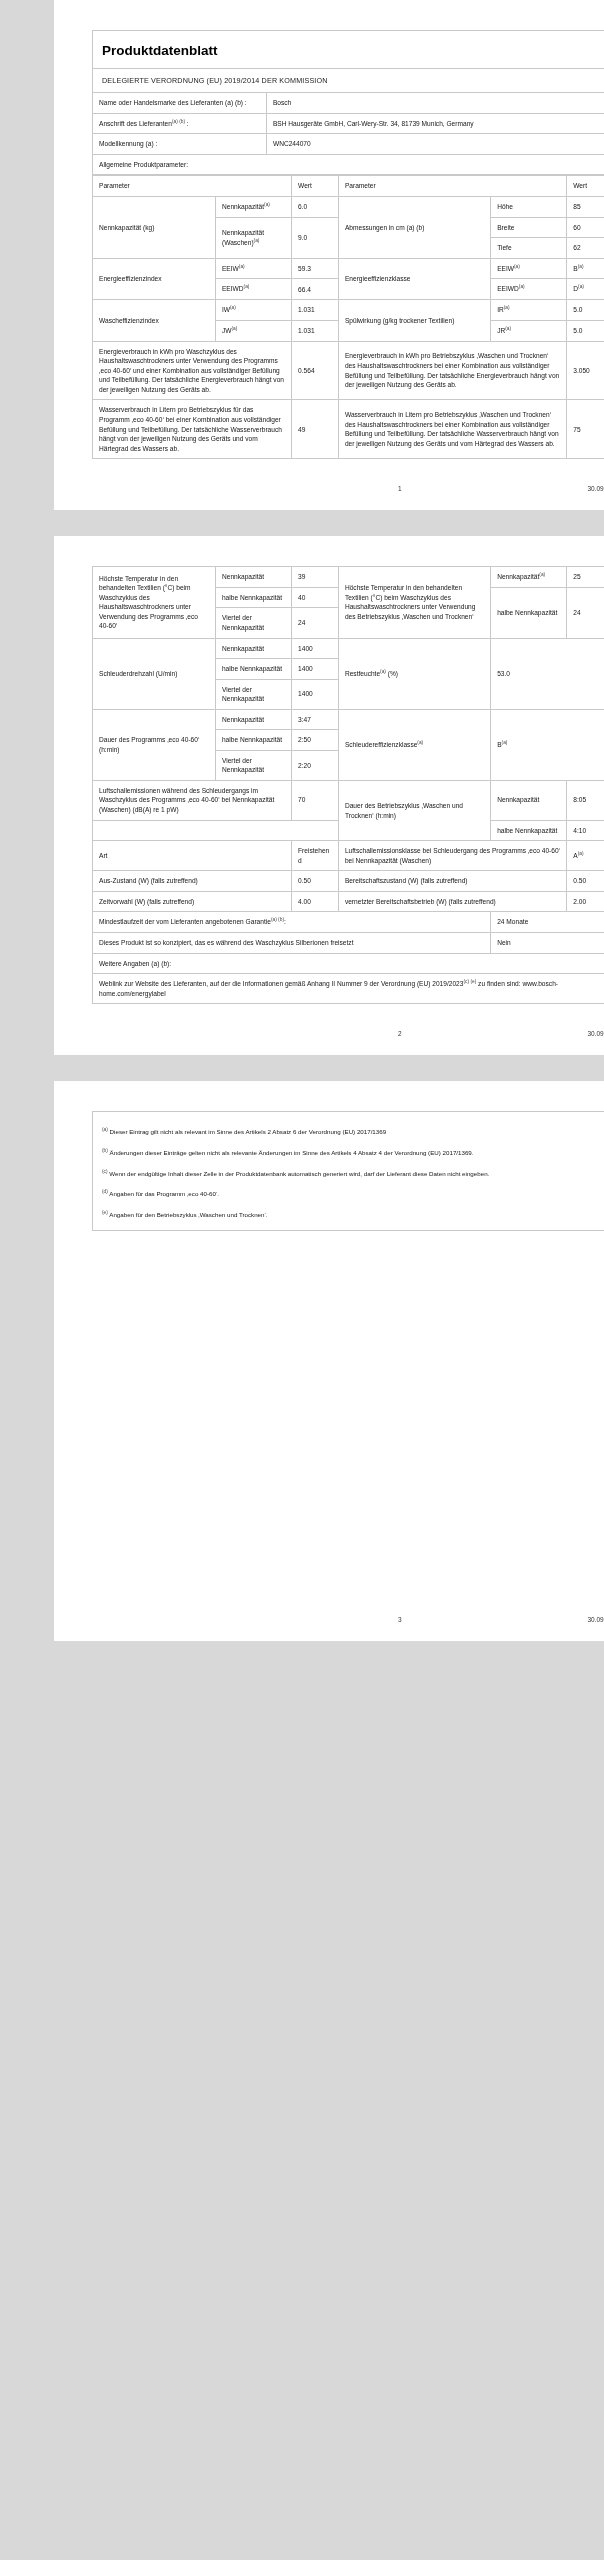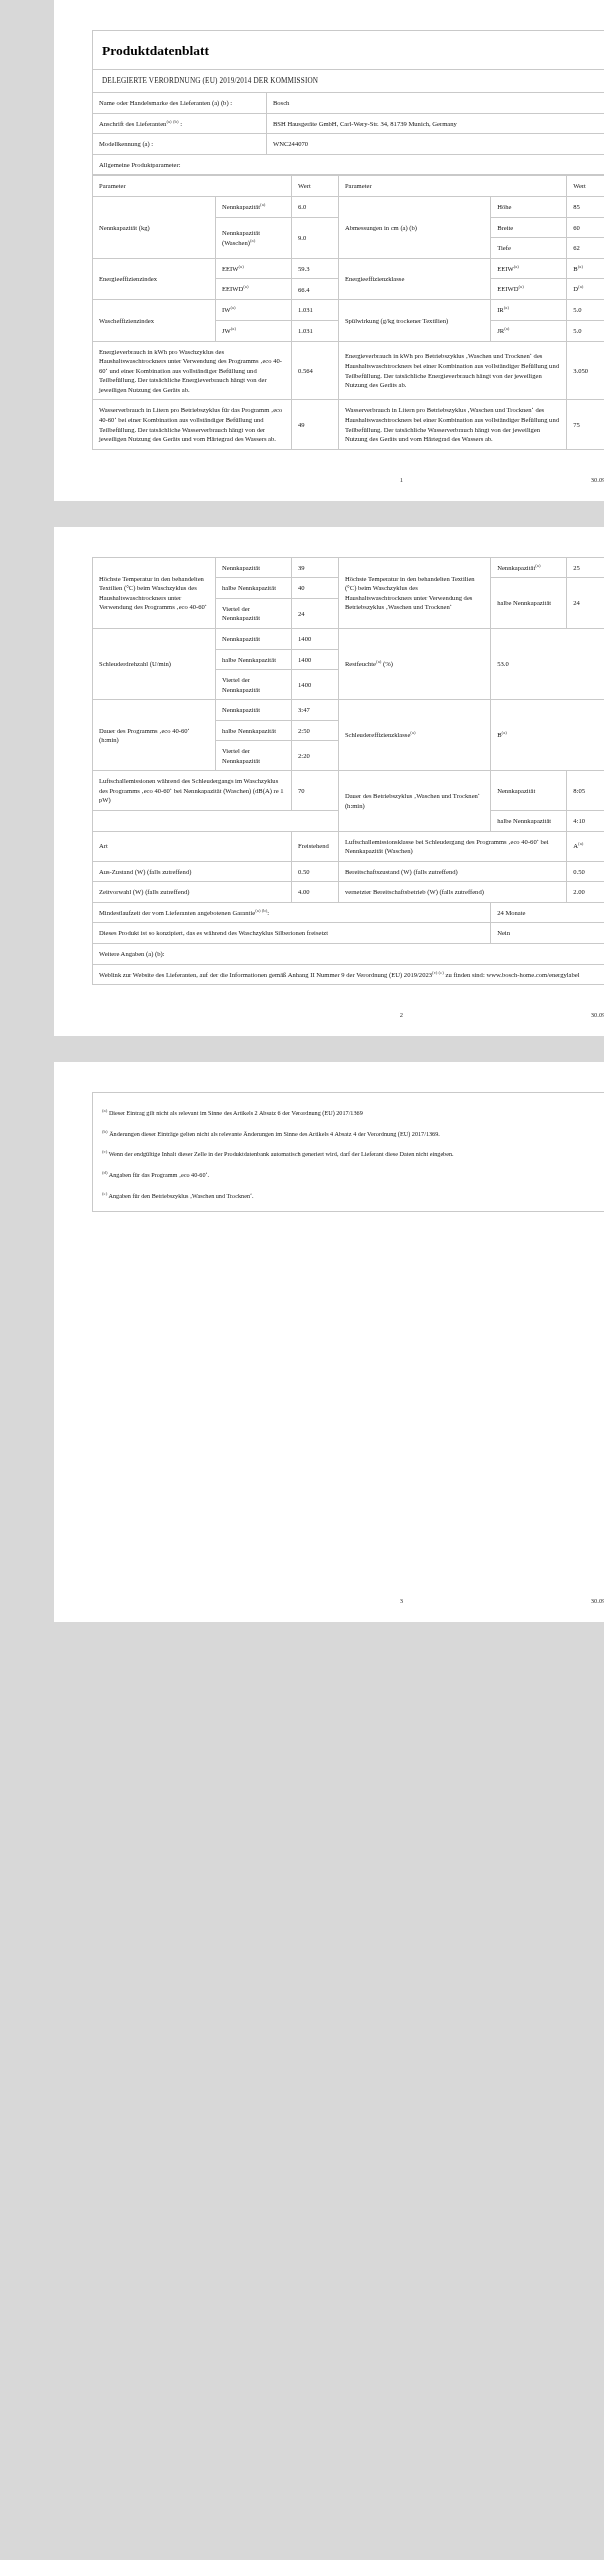--- a/index.html
+++ b/index.html
@@ -5,21 +5,20 @@
   html, body {
     margin: 0;
     padding: 0;
     background: #d8d8d8;
     font-family: "Liberation Sans", sans-serif;
   }
   .page-stack {
     width: 496px;
     margin: 0 auto;
     background: #d8d8d8;
-    font-family: Liberation Serif, serif;
   }
   .page {
     width: 604px;
     background: #ffffff;
     box-sizing: border-box;
     position: relative;
   }
   .page-inner {
     padding: 30px 38px 0 38px;
   }

